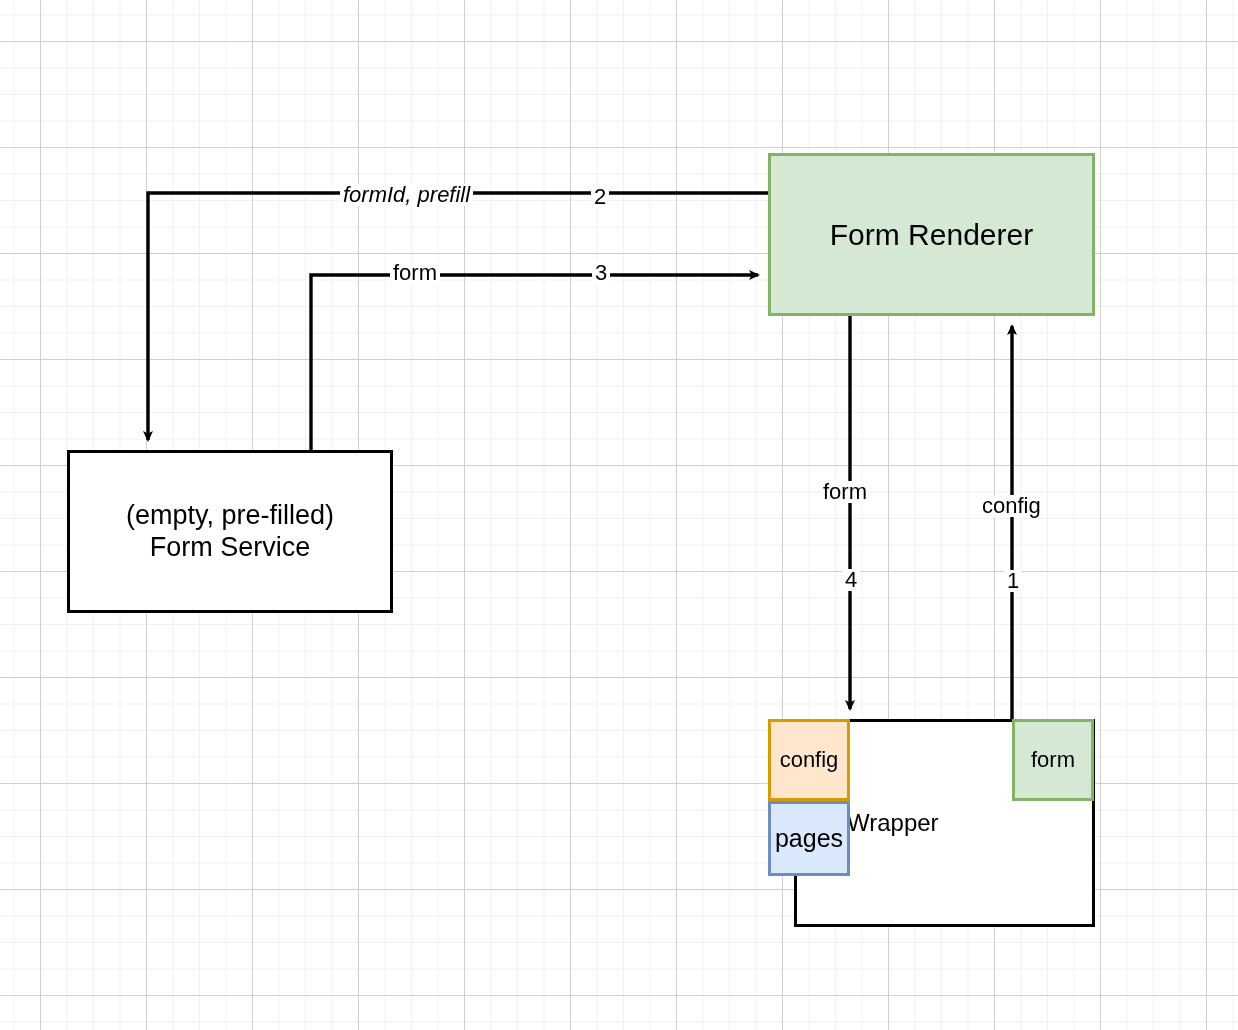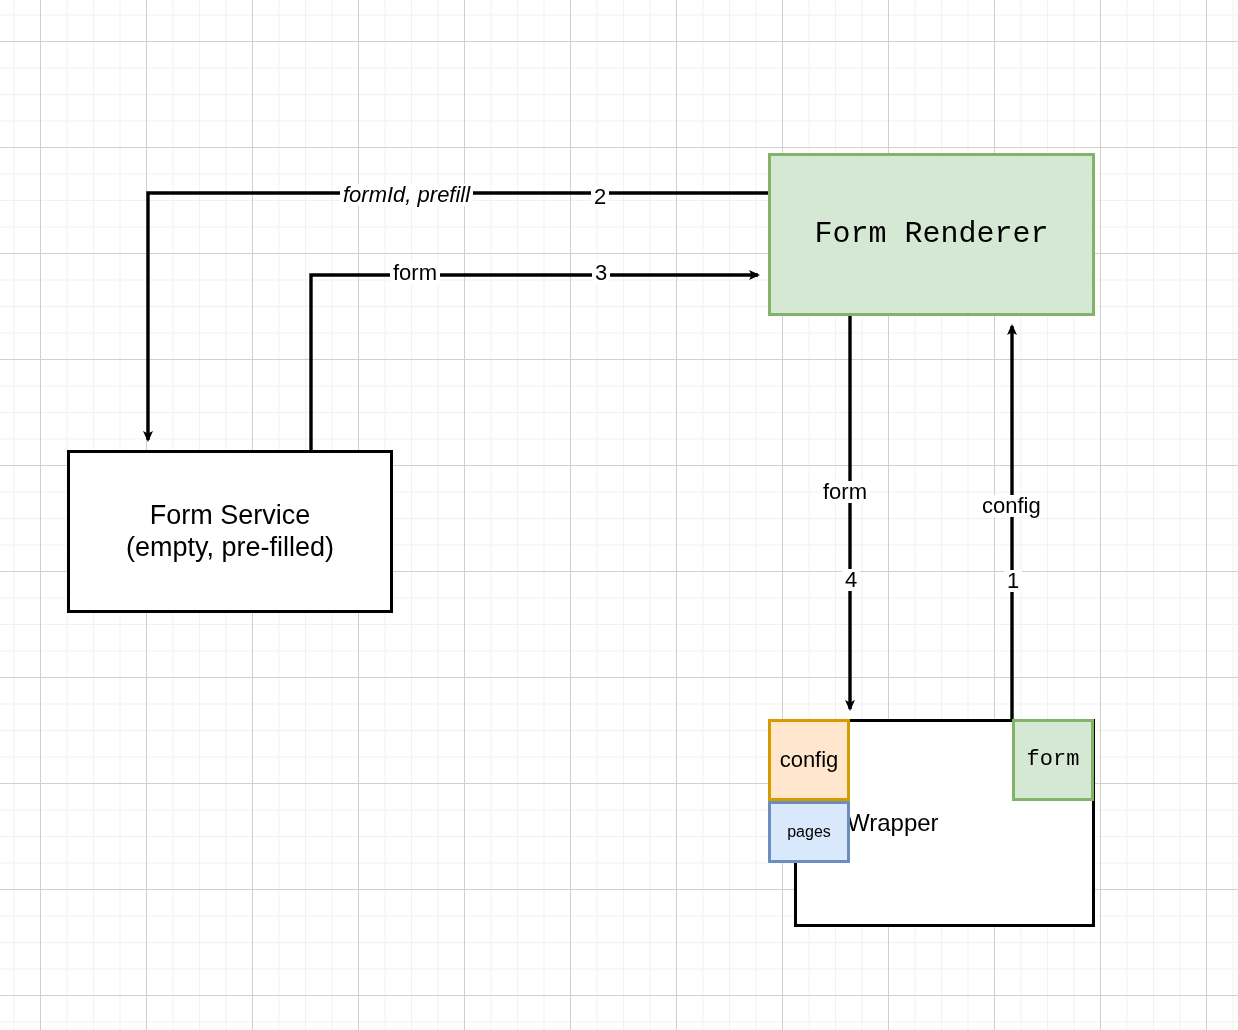--- a/index.html
+++ b/index.html
@@ -40,21 +40,20 @@
     color: #000000;
     line-height: 1.18;
   }
   .node-plain {
     background: #ffffff;
     border: 3px solid #000000;
   }
   .node-green {
     background: #d5e8d4;
     border: 3px solid #82b366;
-    font-family: Liberation Mono, monospace;
   }
   .node-orange {
     background: #ffe6cc;
     border: 3px solid #d79b00;
   }
   .node-blue {
     background: #dae8fc;
     border: 3px solid #6c8ebf;
   }
   #svg-layer {
@@ -95,33 +94,33 @@
     <path d="M 850 316 L 850 709" fill="none" stroke="#000000" stroke-width="3.4" marker-end="url(#arrow)"></path>
 
     <path d="M 1012 719 L 1012 326" fill="none" stroke="#000000" stroke-width="3.4" marker-end="url(#arrow)"></path>
   </svg>
 
   <div class="node node-green" style="left:768px; top:153px; width:327px; height:163px; font-size:30px;">
     <span>Form Renderer</span>
   </div>
 
   <div class="node node-plain title-2line" style="left:67px; top:450px; width:326px; height:163px; font-size:27px; flex-direction:column;">
+    <span>(empty, pre-filled)</span>
     <span>Form Service</span>
-    <span>(empty, pre-filled)</span>
   </div>
 
   <div class="node node-plain" style="left:794px; top:719px; width:301px; height:208px; font-size:24px; justify-content:flex-start; padding-left:50px;">
     <span>Wrapper</span>
   </div>
 
   <div class="node node-orange" style="left:768px; top:719px; width:82px; height:82px; font-size:22px;">
     <span>config</span>
   </div>
 
-  <div class="node node-blue" style="left:768px; top:801px; width:82px; height:62px; font-size:16px;">
+  <div class="node node-blue" style="left:768px; top:801px; width:82px; height:75px; font-size:25px;">
     <span>pages</span>
   </div>
 
   <div class="node node-green" style="left:1012px; top:719px; width:82px; height:82px; font-size:22px;">
     <span>form</span>
   </div>
 
   <div class="edge-label" style="left:340px; top:184px;font-style:italic;">formId, prefill</div>
   <div class="edge-label" style="left:591px; top:186px;">2</div>
 

